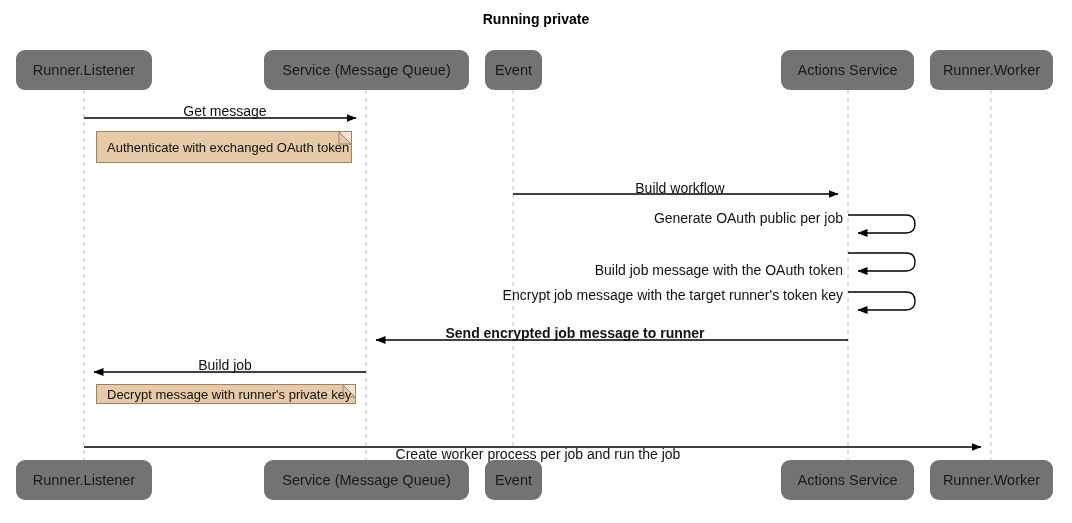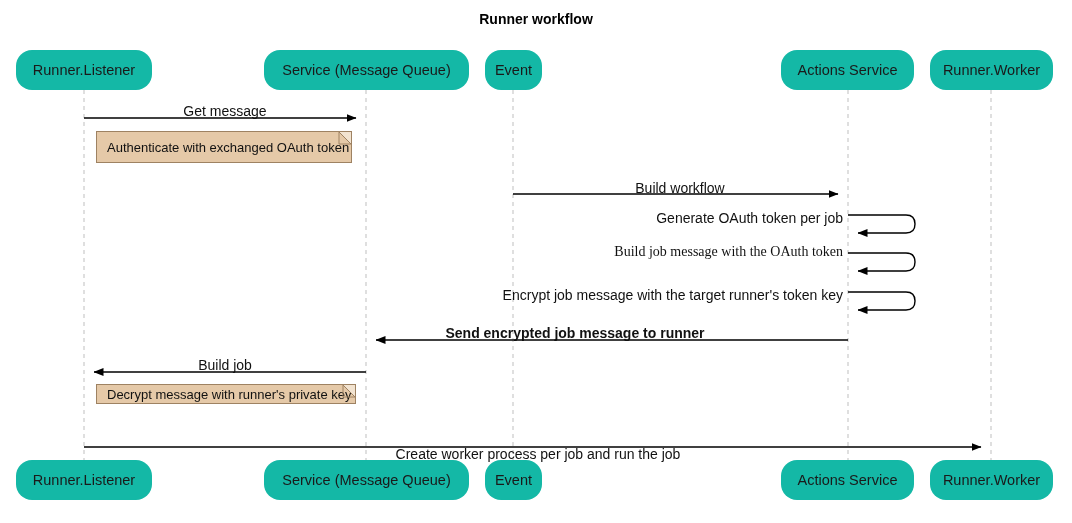--- a/index.html
+++ b/index.html
@@ -33,22 +33,22 @@
     width: 1072px;
     text-align: center;
     font-size: 14px;
     font-weight: bold;
     color: #000000;
     letter-spacing: 0px;
   }
   .participant {
     position: absolute;
     box-sizing: border-box;
-    background: #14b8a6;
-    border-radius: 16px;
+    background: #737373;
+    border-radius: 9px;
     color: #1a1a1a;
     font-size: 14.5px;
     display: flex;
     align-items: center;
     justify-content: center;
     text-align: left;
     white-space: nowrap;
     line-height: 1;
   }
   .note {
@@ -89,21 +89,21 @@
     line-height: 1;
   }
   .msg-label.center { transform: translateX(-50%); }
   .msg-label.right  { transform: translateX(-100%); }
 </style>
 </head>
 <body>
 
 <div id="diagram-root">
 
-  <div class="title">Runner workflow</div>
+  <div class="title">Running private</div>
 
   <svg class="layer" viewBox="0 0 1072 523" xmlns="http://www.w3.org/2000/svg">
     <defs>
       <marker id="arrowhead-right" markerWidth="10" markerHeight="8" refX="9.5" refY="4" orient="auto" markerUnits="userSpaceOnUse">
         <path d="M0,0 L10,4 L0,8 z" fill="#000000"></path>
       </marker>
       <marker id="arrowhead-left" markerWidth="10" markerHeight="8" refX="9.5" refY="4" orient="auto" markerUnits="userSpaceOnUse">
         <path d="M0,0 L10,4 L0,8 z" fill="#000000"></path>
       </marker>
     </defs>
@@ -175,21 +175,21 @@
         <span class="note-fold"></span>
         <svg class="note-fold-edge" viewBox="0 0 17 17">
           <path d="M5 0 L17 12 L5 12 Z" fill="none" stroke="#9e8262" stroke-width="1"></path>
         </svg>
       </div>
     </div>
 
   <div>
       <div class="msg-label center" style="left: 225px; top: 104px;">Get message</div>
       <div class="msg-label center" style="left: 680px; top: 181px;">Build workflow</div>
-      <div class="msg-label right" style="left: 843px; top: 211px;">Generate OAuth token per job</div>
-      <div class="msg-label right" style="left: 843px; top: 245px; font-family: Liberation Serif, serif;">Build job message with the OAuth token</div>
+      <div class="msg-label right" style="left: 843px; top: 211px;">Generate OAuth public per job</div>
+      <div class="msg-label right" style="left: 843px; top: 263px;">Build job message with the OAuth token</div>
       <div class="msg-label right" style="left: 843px; top: 288px;">Encrypt job message with the target runner's token key</div>
       <div class="msg-label center" style="left: 575px; top: 326px; font-weight: bold;">Send encrypted job message to runner</div>
       <div class="msg-label center" style="left: 225px; top: 358px;">Build job</div>
       <div class="msg-label center" style="left: 538px; top: 447px;">Create worker process per job and run the job</div>
     </div>
 
 </div>
 
 </body></html>

